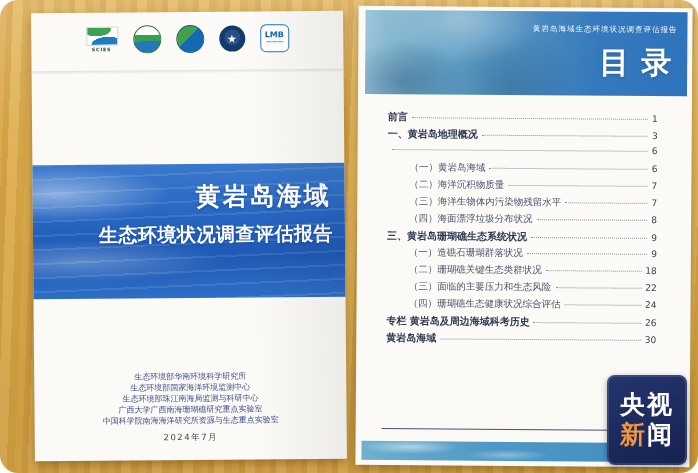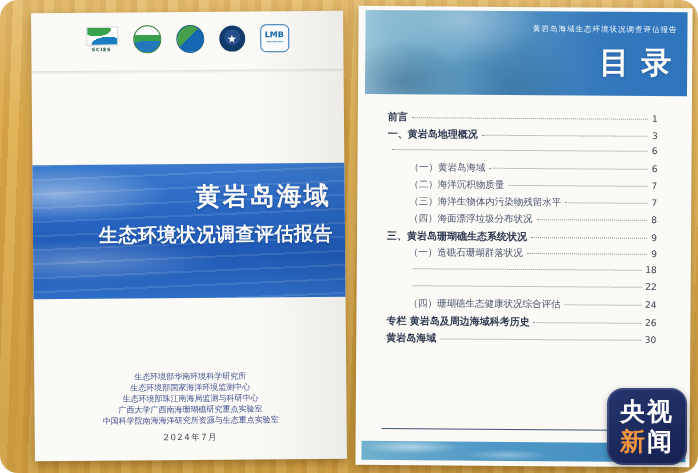--- a/index.html
+++ b/index.html
@@ -70,21 +70,21 @@
   .toc-dots{flex:1;margin:0 4px;border-bottom:1.6px dotted #8a90a0;transform:translateY(-2px);}
   .toc-page{font-size:9px;color:#39404f;}
   .toc-footline{position:absolute;bottom:36px;left:26px;right:36px;height:1.5px;background:#44517a;}
   .toc-strip{position:absolute;bottom:5px;left:6px;right:4px;height:19px;
     background:
       radial-gradient(ellipse 70px 10px at 15% 30%,rgba(255,255,255,0.5),transparent 70%),
       radial-gradient(ellipse 60px 8px at 45% 70%,rgba(255,255,255,0.35),transparent 70%),
       linear-gradient(90deg,#6fb0cd 0%,#4f98c6 40%,#3f8cc2 100%);}
   
   .news-badge{
-    position:absolute;right:11px;bottom:8px;width:80px;height:77px;border-radius:16px;
+    position:absolute;right:11px;bottom:8px;width:80px;height:90px;border-radius:8px;
     background:linear-gradient(160deg,#24356e 0%,#16214f 100%);
     box-shadow:0 2px 6px rgba(0,0,0,0.35), inset 0 0 0 2px rgba(255,255,255,0.12);
     display:flex;flex-direction:column;align-items:center;justify-content:center;
   }
   .badge-row{font-size:25px;font-weight:bold;color:#ffffff;line-height:30px;letter-spacing:2px;}
   .badge-orange{color:#f5973f;}
 </style>
 </head>
 <body>
 
@@ -171,24 +171,26 @@
           <span class="toc-label">三、黄岩岛珊瑚礁生态系统状况</span>
           <span class="toc-dots"></span>
           <span class="toc-page">9</span>
         </div>
         <div class="toc-row lvl2">
           <span class="toc-label">（一）造礁石珊瑚群落状况</span>
           <span class="toc-dots"></span>
           <span class="toc-page">9</span>
         </div>
         <div class="toc-row lvl2">
+          <span class="toc-label">（二）珊瑚礁关键生态类群状况</span>
           <span class="toc-dots"></span>
           <span class="toc-page">18</span>
         </div>
         <div class="toc-row lvl2">
+          <span class="toc-label">（三）面临的主要压力和生态风险</span>
           <span class="toc-dots"></span>
           <span class="toc-page">22</span>
         </div>
         <div class="toc-row lvl2">
           <span class="toc-label">（四）珊瑚礁生态健康状况综合评估</span>
           <span class="toc-dots"></span>
           <span class="toc-page">24</span>
         </div>
         <div class="toc-row lvl1">
           <span class="toc-label">专栏 黄岩岛及周边海域科考历史</span>

